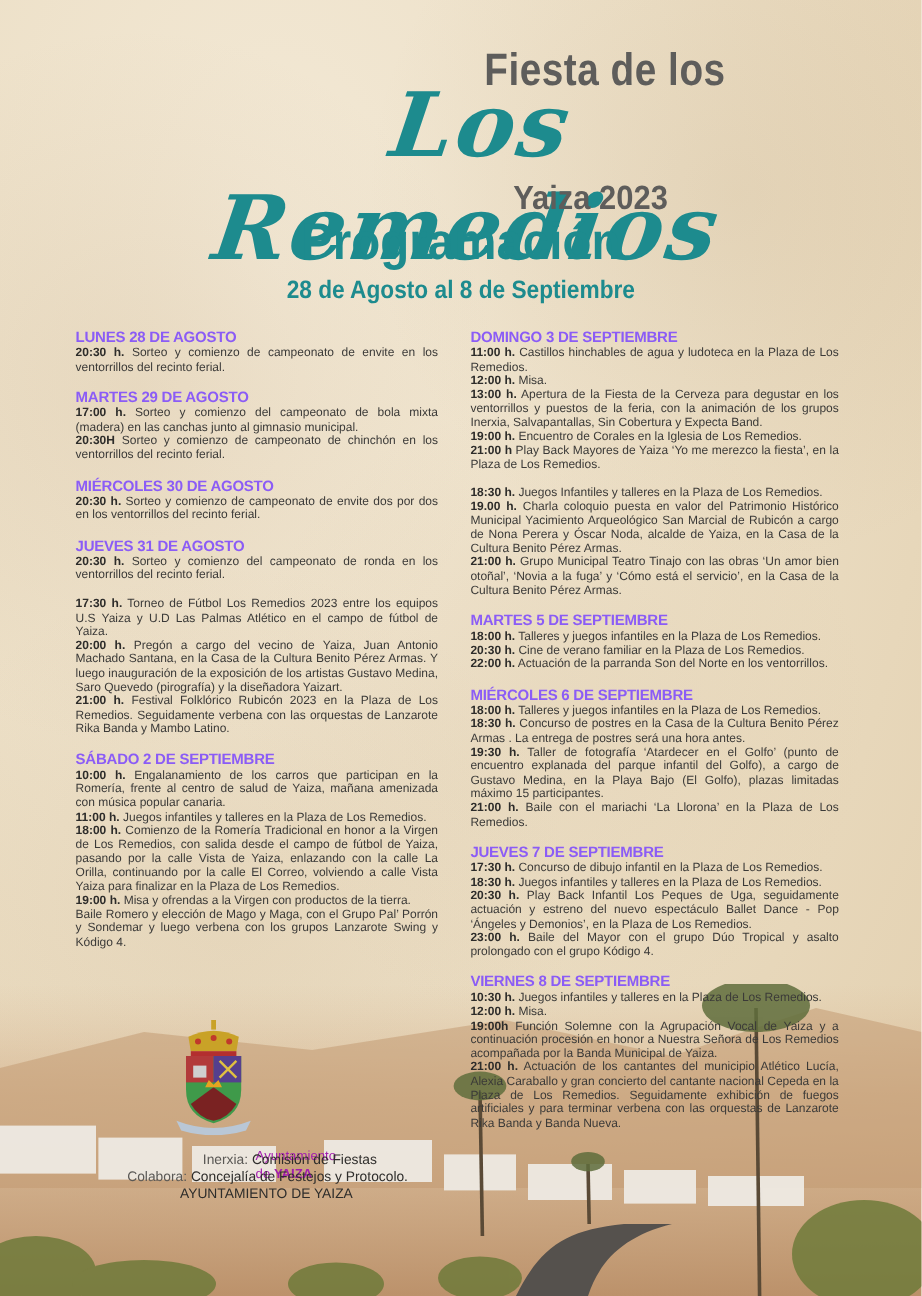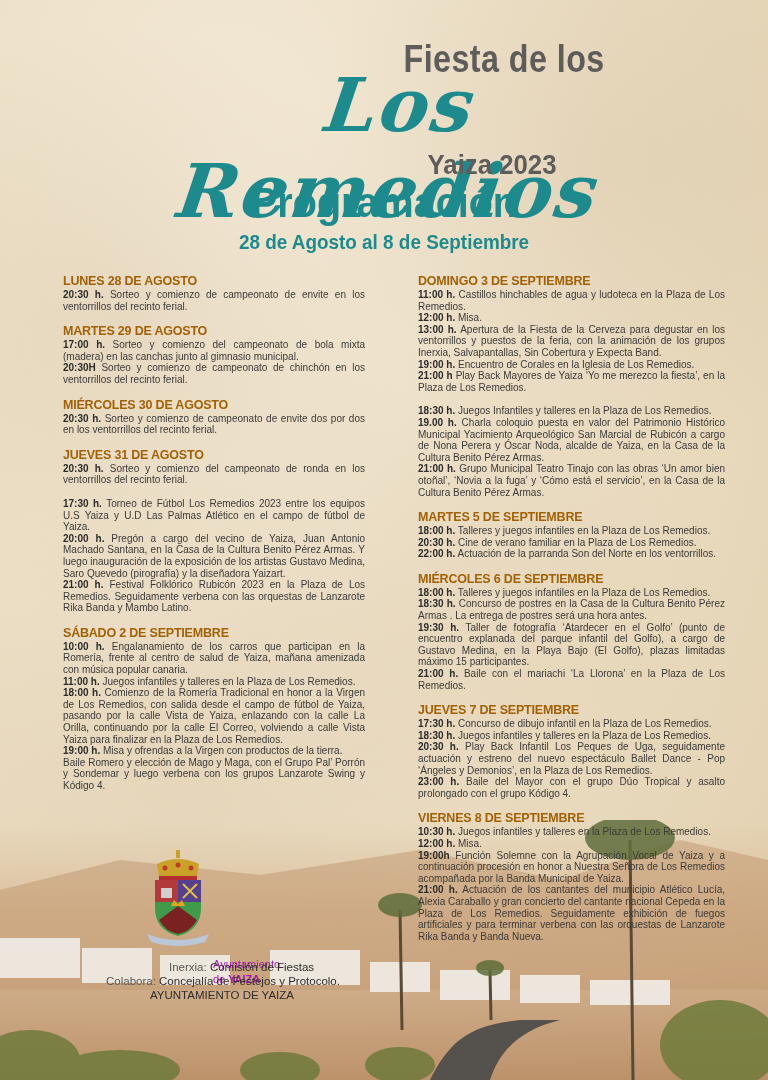--- a/index.html
+++ b/index.html
@@ -33,24 +33,24 @@
   .programacion {
     position:absolute; left:0; right:0; top:178px; text-align:center;
     font-size:43px; font-weight:bold; color:#1d8b8e; transform:scaleX(0.92);
   }
   .dates {
     position:absolute; left:0; right:0; top:230px; text-align:center;
     font-size:21px; font-weight:bold; color:#1d8b8e; transform:scaleX(0.9);
   }
   .col { position:absolute; width:302px; }
   .col.left { left:63px; top:274px; }
-  .col.right { left:418px; top:274px; width:307px; }
+  .col.right { left:392px; top:274px; width:307px; }
   .day { margin-bottom:12px; }
   .day h3 {
-    margin:0 0 1px 0; font-size:12.5px; font-weight:bold; color:#a16207;
+    margin:0 0 1px 0; font-size:12.5px; font-weight:bold; color:#8b5cf6;
     letter-spacing:-0.2px;
   }
   .ev {
     margin:0; font-size:10px; line-height:11.6px; color:#3b3a38; text-align:justify;
   }
   .ev b { color:#2d2c2a; }
   .logo { position:absolute; left:145px; top:850px; width:66px; height:96px; }
   .ayto { position:absolute; left:213px; top:957px; font-size:11px; line-height:15px; color:#a21caf; }
   .ayto .strong { font-weight:bold; }
   .credits { position:absolute; left:103px; top:960px; width:240px; font-size:11.5px; line-height:14px; color:#2e2d2b; }

